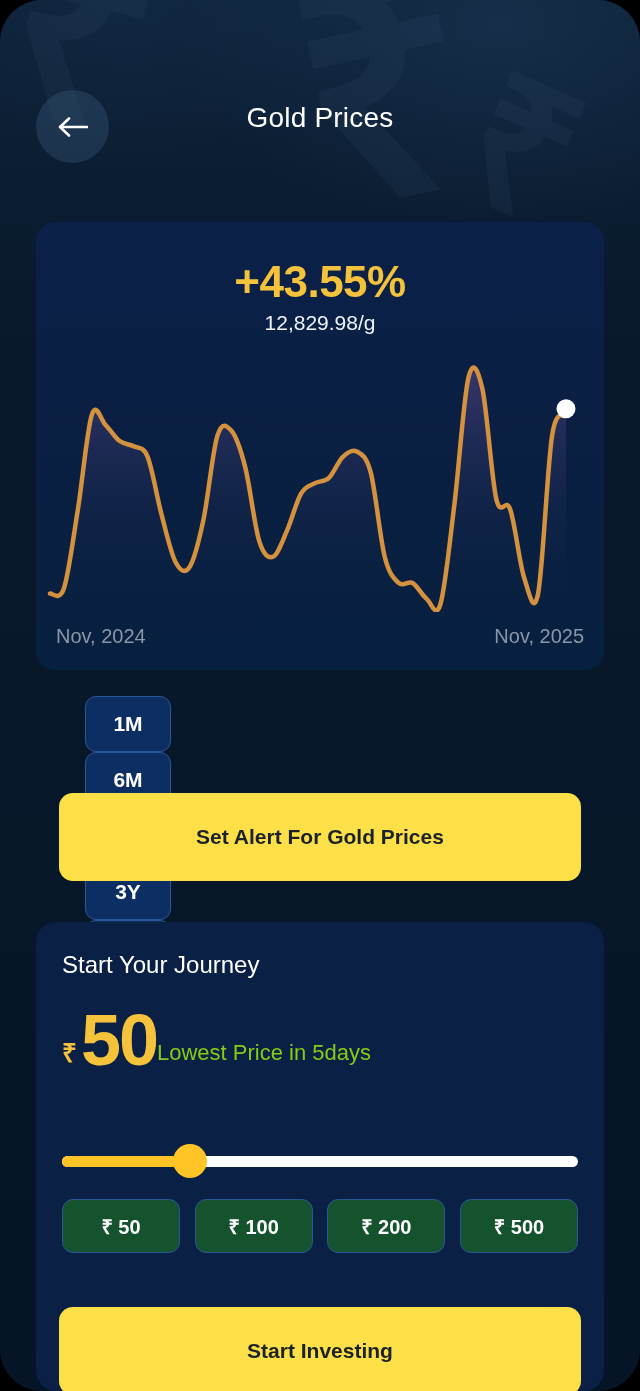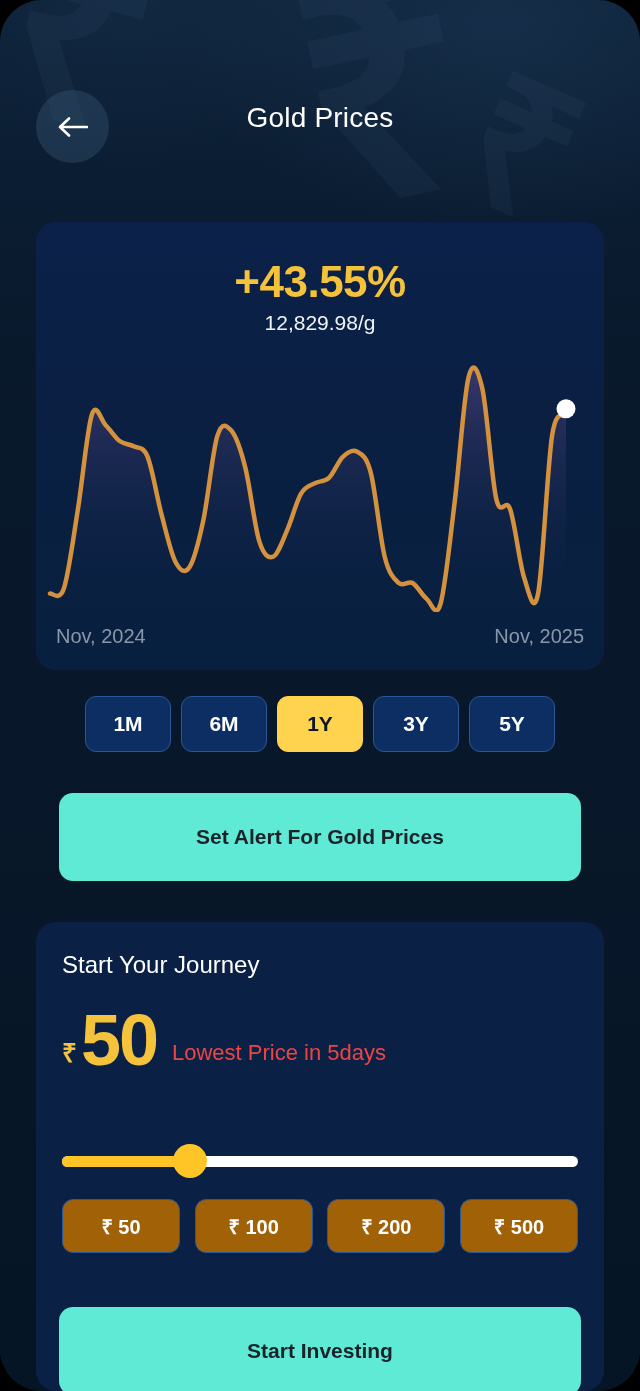--- a/index.html
+++ b/index.html
@@ -120,20 +120,21 @@
   #chart-start-label { left: 20px; }
   #chart-end-label   { right: 20px; margin-left: 41px; }
 
   
   #range-selector {
     position: absolute;
     left: 85px; top: 696px;
     width: 470px;
     display: flex;
     justify-content: space-between;
+    flex-direction: column;
   }
   .range-chip {
     width: 86px; height: 56px;
     border-radius: 11px;
     background: #0c2e63;
     border: 1px solid #2a5896;
     color: #ffffff;
     font-size: 21px;
     font-weight: 700;
     display: flex;
@@ -145,21 +146,21 @@
   }
   .range-chip.active {
     background: #ffd34e;
     border-color: #ffd34e;
     color: #0f172a;
   }
 
   
   .white-button {
     position: absolute;
-    background: #5eead4;
+    background: #fde047;
     border: none;
     border-radius: 14px;
     color: #1b222b;
     font-size: 21px;
     font-weight: 700;
     display: flex;
     align-items: center;
     justify-content: center;
     cursor: pointer;
     font-family: "Liberation Sans", sans-serif;
@@ -201,24 +202,24 @@
   }
   #amount-value {
     color: #f5c23b;
     font-size: 72px;
     font-weight: 700;
     line-height: 1;
     margin-left: 4px;
     letter-spacing: -2px;
   }
   #amount-caption {
-    color: #ef4444;
+    color: #84cc16;
     font-size: 22px;
     font-weight: 400;
-    margin-left: 15px;
+    margin-left: 0;
     position: relative;
     top: -5px;
   }
 
   
   #amount-slider {
     position: absolute;
     left: 26px; top: 222px;
     width: 516px; height: 34px;
     cursor: pointer;
@@ -250,21 +251,21 @@
   #preset-amounts {
     position: absolute;
     left: 26px; top: 277px;
     width: 516px;
     display: flex;
     justify-content: space-between;
   }
   .amount-chip {
     width: 118px; height: 54px;
     border-radius: 11px;
-    background: #a16207;
+    background: #14532d;
     border: 1px solid #2a5896;
     color: #ffffff;
     font-size: 20px;
     font-weight: 700;
     display: flex;
     align-items: center;
     justify-content: center;
     cursor: pointer;
     padding: 0;
     font-family: "Liberation Sans", sans-serif;

